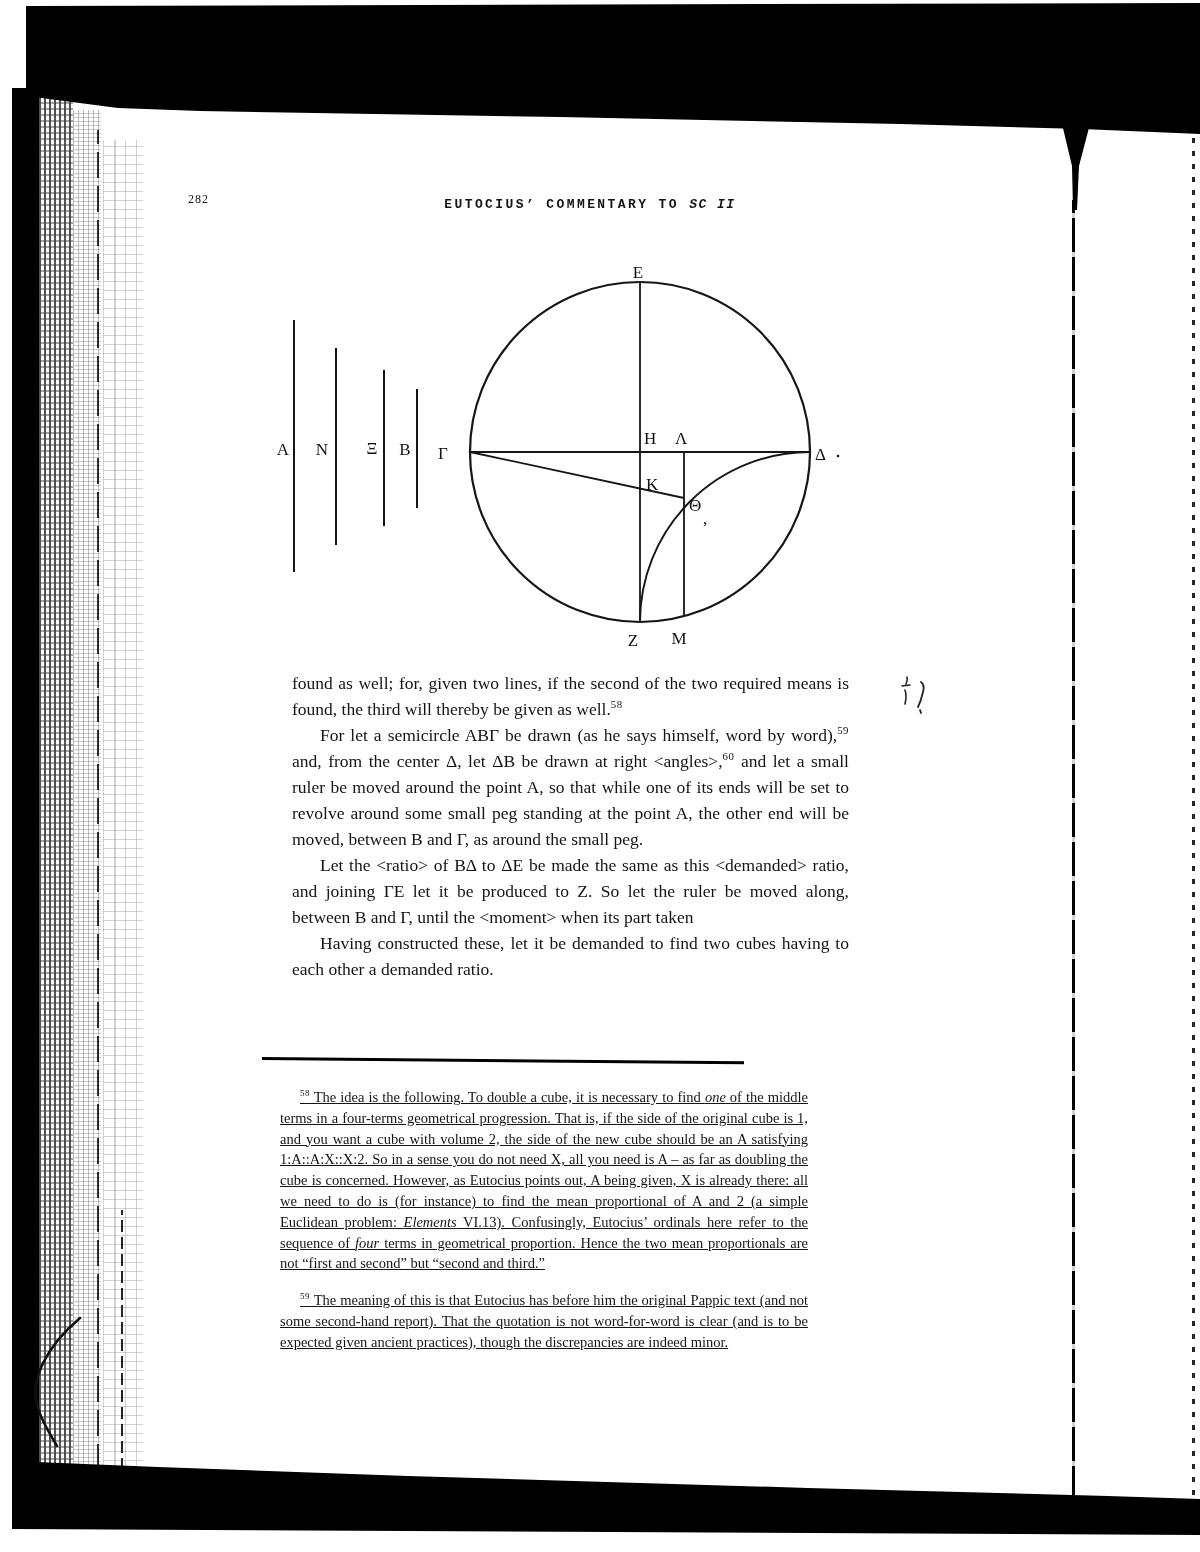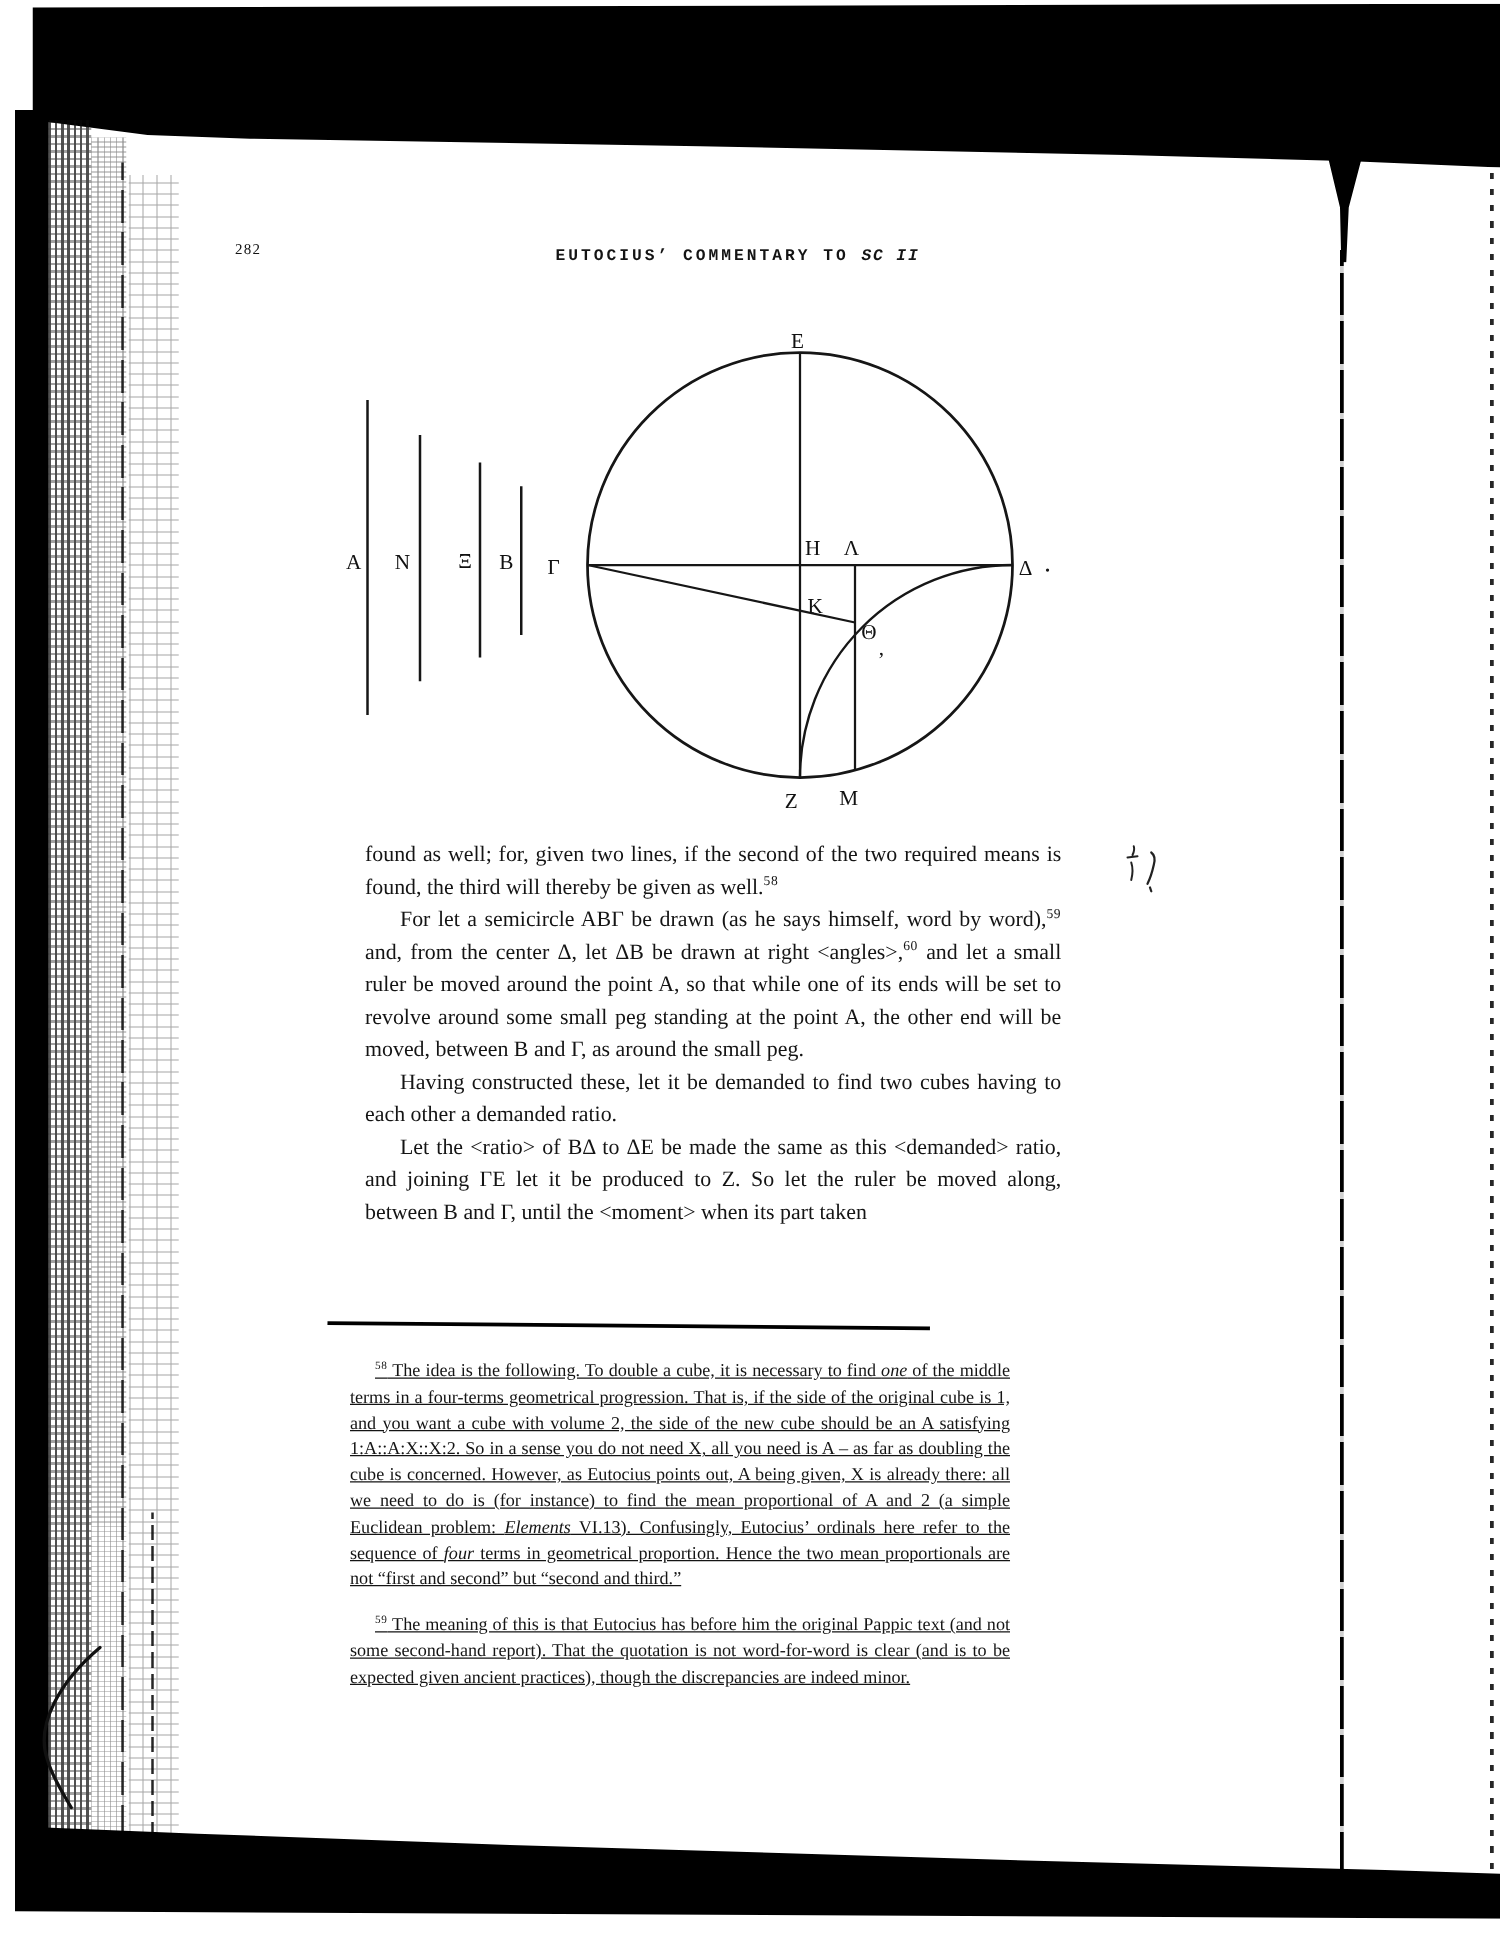--- a/index.html
+++ b/index.html
@@ -110,22 +110,22 @@
     <text x="391" y="242" text-anchor="start">K</text>
     <text x="434" y="263" text-anchor="start">Θ</text>
     <text x="448" y="276" text-anchor="start" font-size="13">,</text>
     <text x="378" y="398" text-anchor="middle">Z</text>
     <text x="424" y="396" text-anchor="middle">M</text>
   </svg>
 
   <div class="body-text">
       <p><span>found as well; for, given two lines, if the second of the two required means is found, the third will thereby be given as well.</span><sup>58</sup></p>
       <p class="indent"><span>For let a semicircle ABΓ be drawn (as he says himself, word by word),</span><sup>59</sup><span> and, from the center Δ, let ΔB be drawn at right &lt;angles&gt;,</span><sup>60</sup><span> and let a small ruler be moved around the point A, so that while one of its ends will be set to revolve around some small peg standing at the point A, the other end will be moved, between B and Γ, as around the small peg.</span></p>
+      <p class="indent"><span>Let the &lt;ratio&gt; of BΔ to ΔE be made the same as this &lt;demanded&gt; ratio, and joining ΓE let it be produced to Z. So let the ruler be moved along, between B and Γ, until the &lt;moment&gt; when its part taken</span></p>
       <p class="indent"><span>Having constructed these, let it be demanded to find two cubes having to each other a demanded ratio.</span></p>
-      <p class="indent"><span>Let the &lt;ratio&gt; of BΔ to ΔE be made the same as this &lt;demanded&gt; ratio, and joining ΓE let it be produced to Z. So let the ruler be moved along, between B and Γ, until the &lt;moment&gt; when its part taken</span></p>
     </div>
 
   <div class="fn-rule"></div>
   <div class="footnotes">
       <p><sup>58</sup><span>  The idea is the following. To double a cube, it is necessary to find </span><i>one</i><span> of the middle terms in a four-terms geometrical progression. That is, if the side of the original cube is 1, and you want a cube with volume 2, the side of the new cube should be an A satisfying 1:A::A:X::X:2. So in a sense you do not need X, all you need is A – as far as doubling the cube is concerned. However, as Eutocius points out, A being given, X is already there: all we need to do is (for instance) to find the mean proportional of A and 2 (a simple Euclidean problem: </span><i>Elements</i><span> VI.13). Confusingly, Eutocius’ ordinals here refer to the sequence of </span><i>four</i><span> terms in geometrical proportion. Hence the two mean proportionals are not “first and second” but “second and third.”</span></p>
       <p><sup>59</sup><span>  The meaning of this is that Eutocius has before him the original Pappic text (and not some second-hand report). That the quotation is not word-for-word is clear (and is to be expected given ancient practices), though the discrepancies are indeed minor.</span></p>
     </div>
 
 </div>
 

